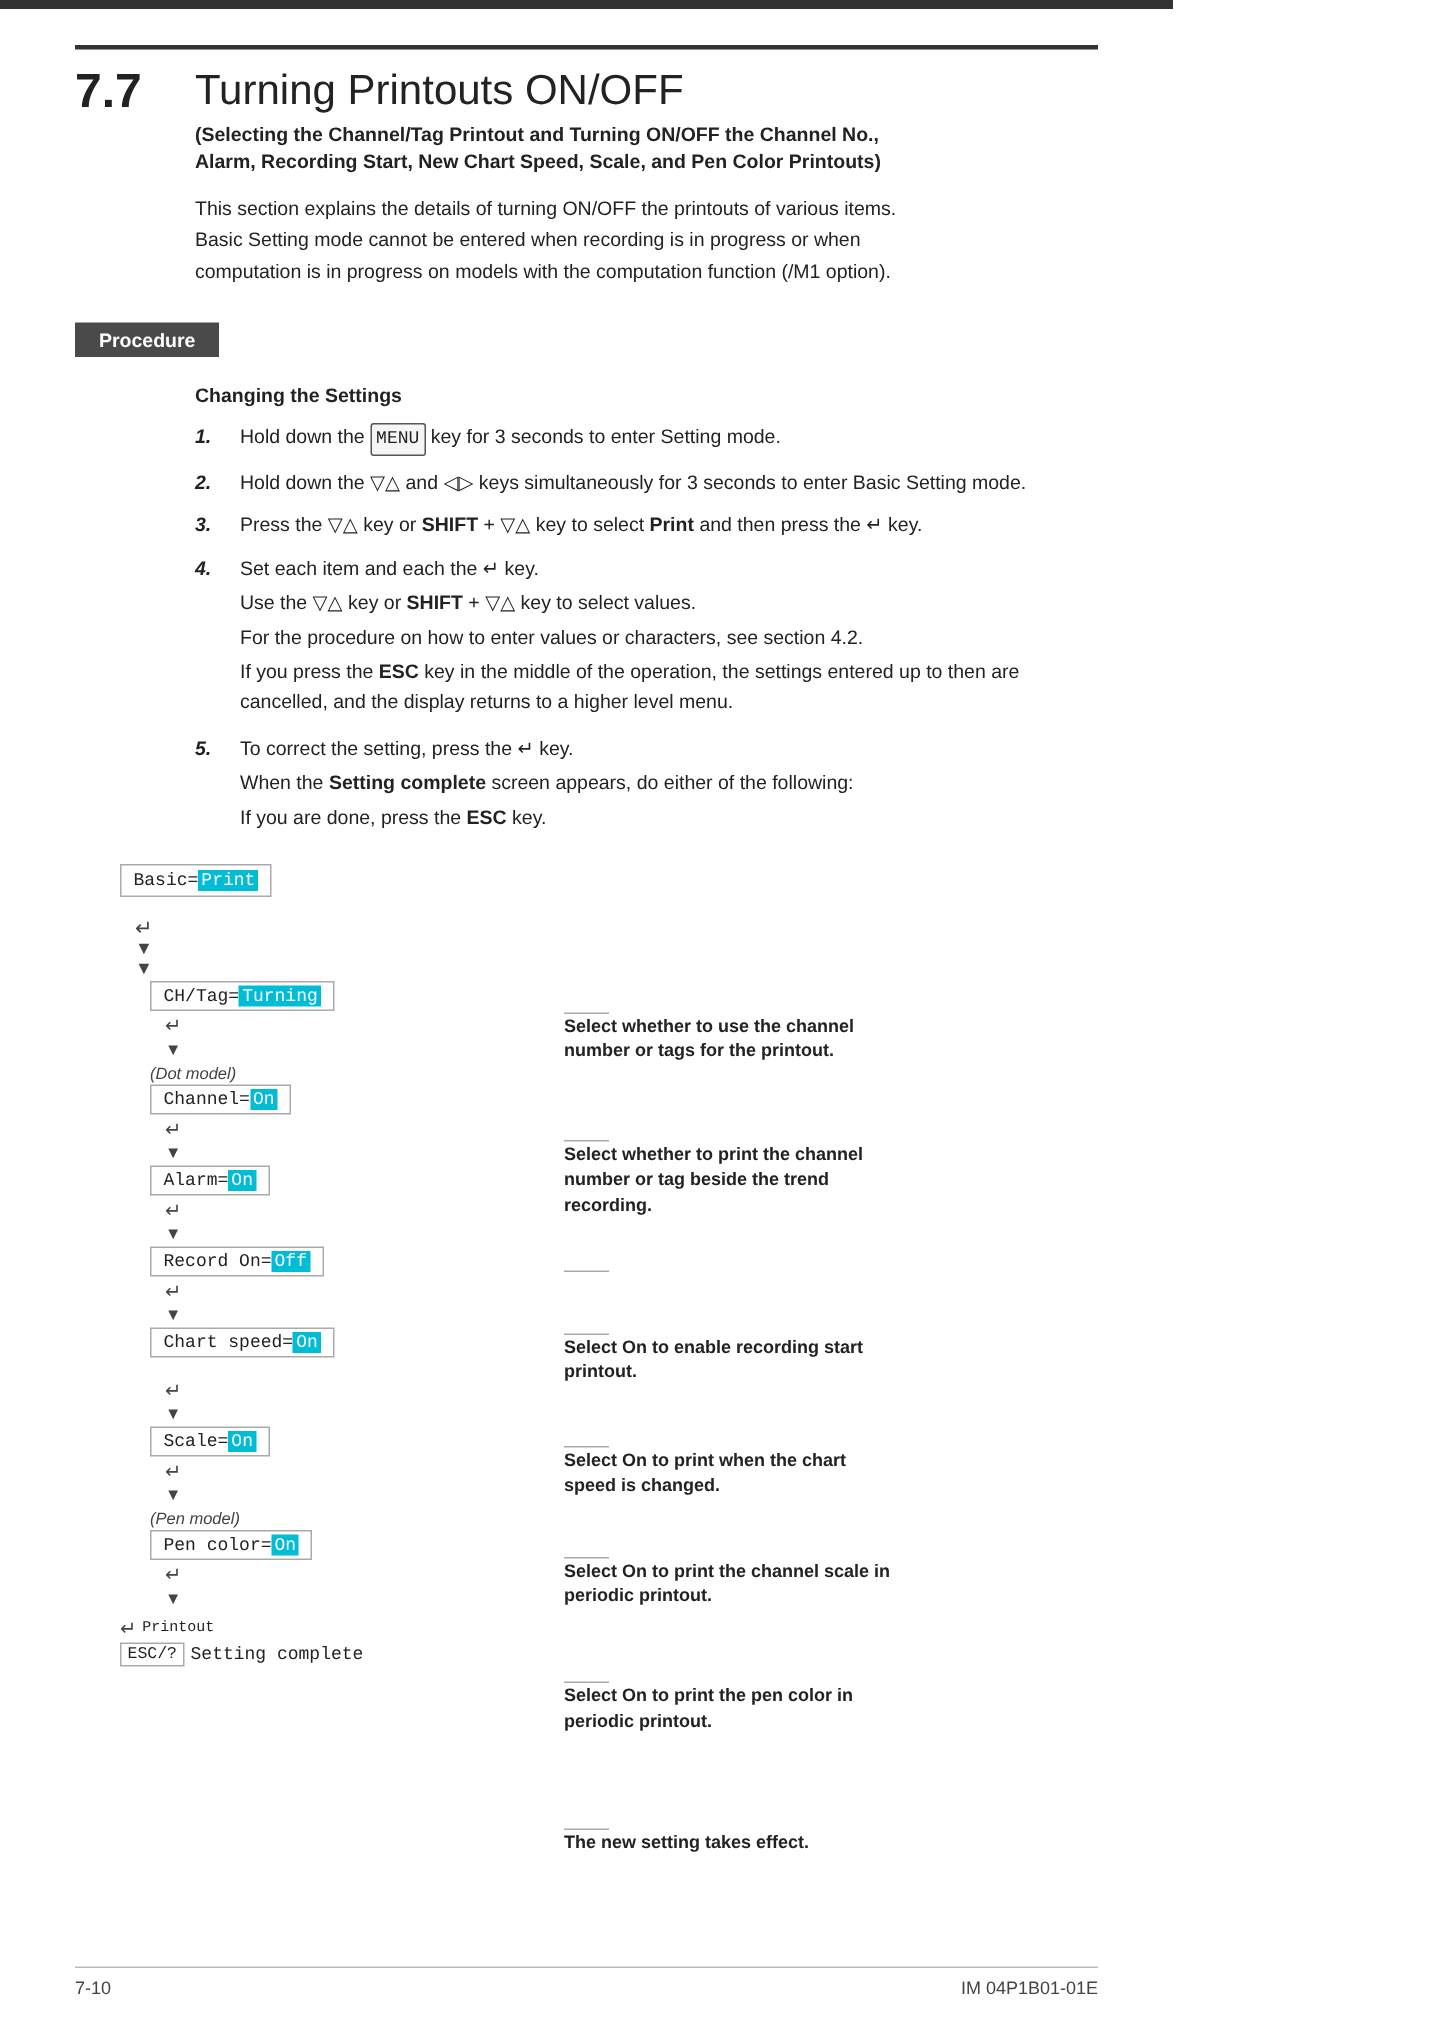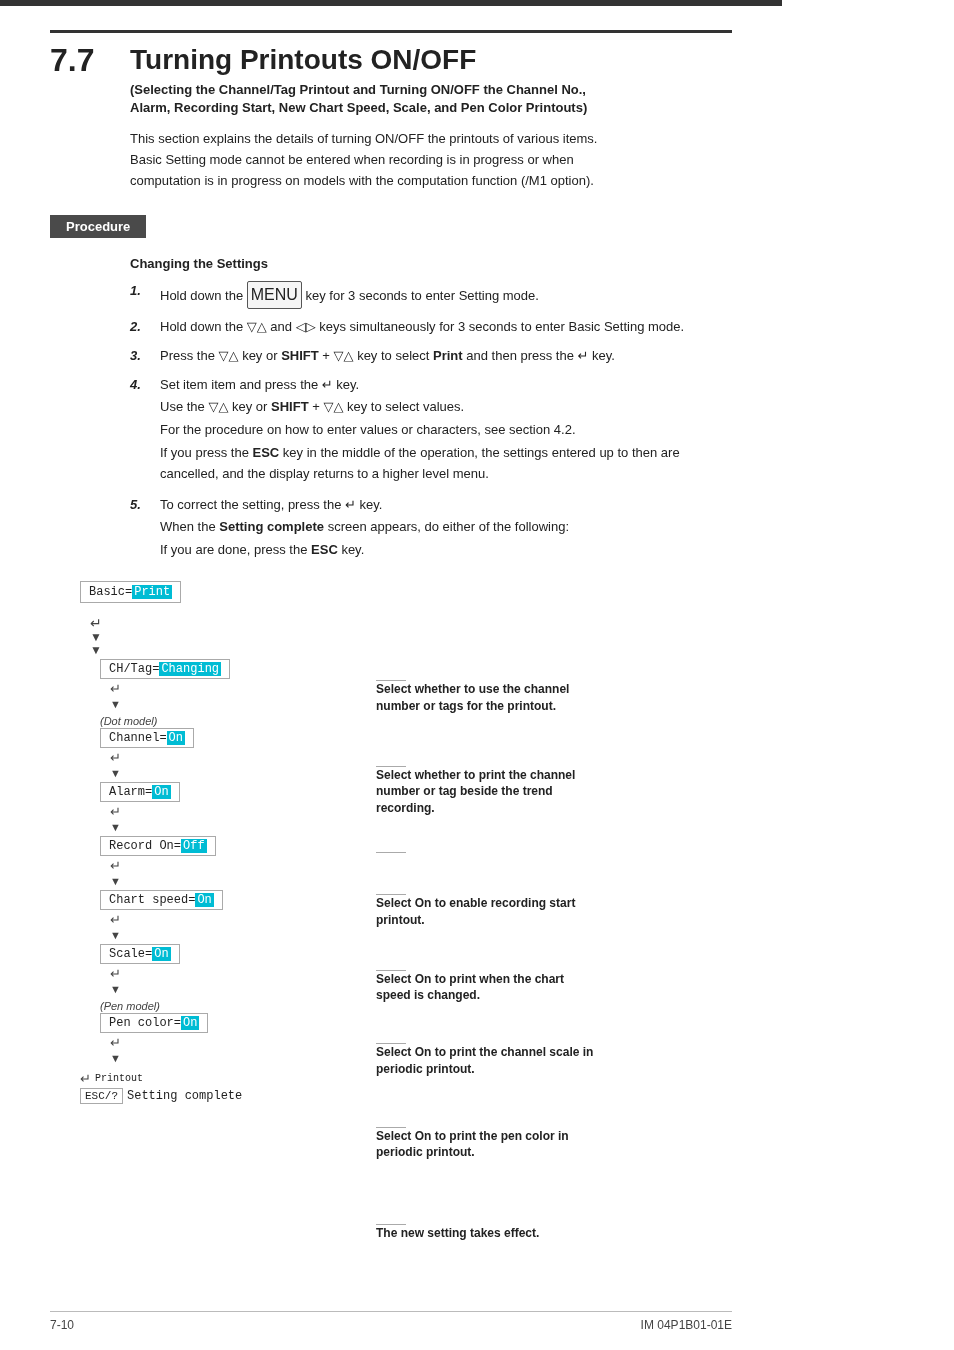--- a/index.html
+++ b/index.html
@@ -38,21 +38,21 @@
       font-size: 32px;
       font-weight: bold;
       min-width: 80px;
       line-height: 1.1;
     }
     .section-title-block {
       flex: 1;
     }
     .section-title {
       font-size: 28px;
-      font-weight: bold;
+      font-weight: normal;
       line-height: 1.2;
     }
     .section-subtitle {
       font-size: 13px;
       font-weight: bold;
       margin-top: 4px;
       line-height: 1.4;
     }
     
     .intro-text {
@@ -101,22 +101,22 @@
     }
     .step-content p {
       margin-bottom: 2px;
       line-height: 1.6;
     }
     
     .key-box {
       display: inline-block;
       border: 1px solid #555;
       padding: 0px 3px;
-      font-size: 16px;
-      font-family: Liberation Sans, sans-serif;
+      font-size: 12px;
+      font-family: Liberation Mono, monospace;
       border-radius: 2px;
       background: #f5f5f5;
     }
     .bold { font-weight: bold; }
     .diag-highlight {
       background: #00bcd4;
       color: #fff;
       padding: 0 2px;
     }
     
@@ -249,21 +249,21 @@
       <div class="step">
         <div class="step-num"><em>3.</em></div>
         <div class="step-content">
           Press the ▽△ key or <span class="bold">SHIFT</span> + ▽△ key to select <span class="bold">Print</span> and then press the ↵ key.
         </div>
       </div>
 
       <div class="step">
         <div class="step-num"><em>4.</em></div>
         <div class="step-content">
-          <p>Set item item and press the ↵ key.</p>
+          <p>Set each item and each the ↵ key.</p>
           <p>Use the ▽△ key or <span class="bold">SHIFT</span> + ▽△ key to select values.</p>
           <p>For the procedure on how to enter values or characters, see section 4.2.</p>
           <p>If you press the <span class="bold">ESC</span> key in the middle of the operation, the settings entered up to then are cancelled, and the display returns to a higher level menu.</p>
         </div>
       </div>
 
       <div class="step">
         <div class="step-num"><em>5.</em></div>
         <div class="step-content">
           <p>To correct the setting, press the ↵ key.</p>
@@ -280,21 +280,21 @@
         <div style="margin-bottom:4px;">
           <span class="diag-main-box">Basic=<span class="diag-highlight">Print</span></span>
         </div>
 
         <div style="display:flex; flex-direction:column; align-items:flex-start; margin-left:10px; margin-bottom:2px;">
           <span style="font-size:14px; color:#444;">↵</span>
           <span style="font-size:12px; color:#444; line-height:1.1;">▼<br>▼</span>
         </div>
 
         <div style="margin-left:20px; margin-bottom:2px;">
-          <span class="diag-sub-box">CH/Tag=<span class="diag-highlight">Changing</span></span>
+          <span class="diag-sub-box">CH/Tag=<span class="diag-highlight">Turning</span></span>
         </div>
 
         <div style="margin-left:30px; margin-bottom:2px;">
           <span style="font-size:13px; color:#444;">↵</span><br>
           <span style="font-size:11px; color:#444;">▼</span>
         </div>
 
         <div style="margin-left:20px; margin-bottom:1px;" class="diag-label-small">(Dot model)</div>
 
         <div style="margin-left:20px; margin-bottom:2px;">
@@ -317,21 +317,21 @@
 
         <div style="margin-left:20px; margin-bottom:2px;">
           <span class="diag-sub-box">Record On=<span class="diag-highlight">Off</span></span>
         </div>
 
         <div style="margin-left:30px; margin-bottom:2px;">
           <span style="font-size:13px; color:#444;">↵</span><br>
           <span style="font-size:11px; color:#444;">▼</span>
         </div>
 
-        <div style="margin-left:20px; margin-bottom:2px;">
+        <div style="margin-left:20px; margin-bottom:14px;">
           <span class="diag-sub-box">Chart speed=<span class="diag-highlight">On</span></span>
         </div>
 
         <div style="margin-left:30px; margin-bottom:2px;">
           <span style="font-size:13px; color:#444;">↵</span><br>
           <span style="font-size:11px; color:#444;">▼</span>
         </div>
 
         <div style="margin-left:20px; margin-bottom:2px;">
           <span class="diag-sub-box">Scale=<span class="diag-highlight">On</span></span>

